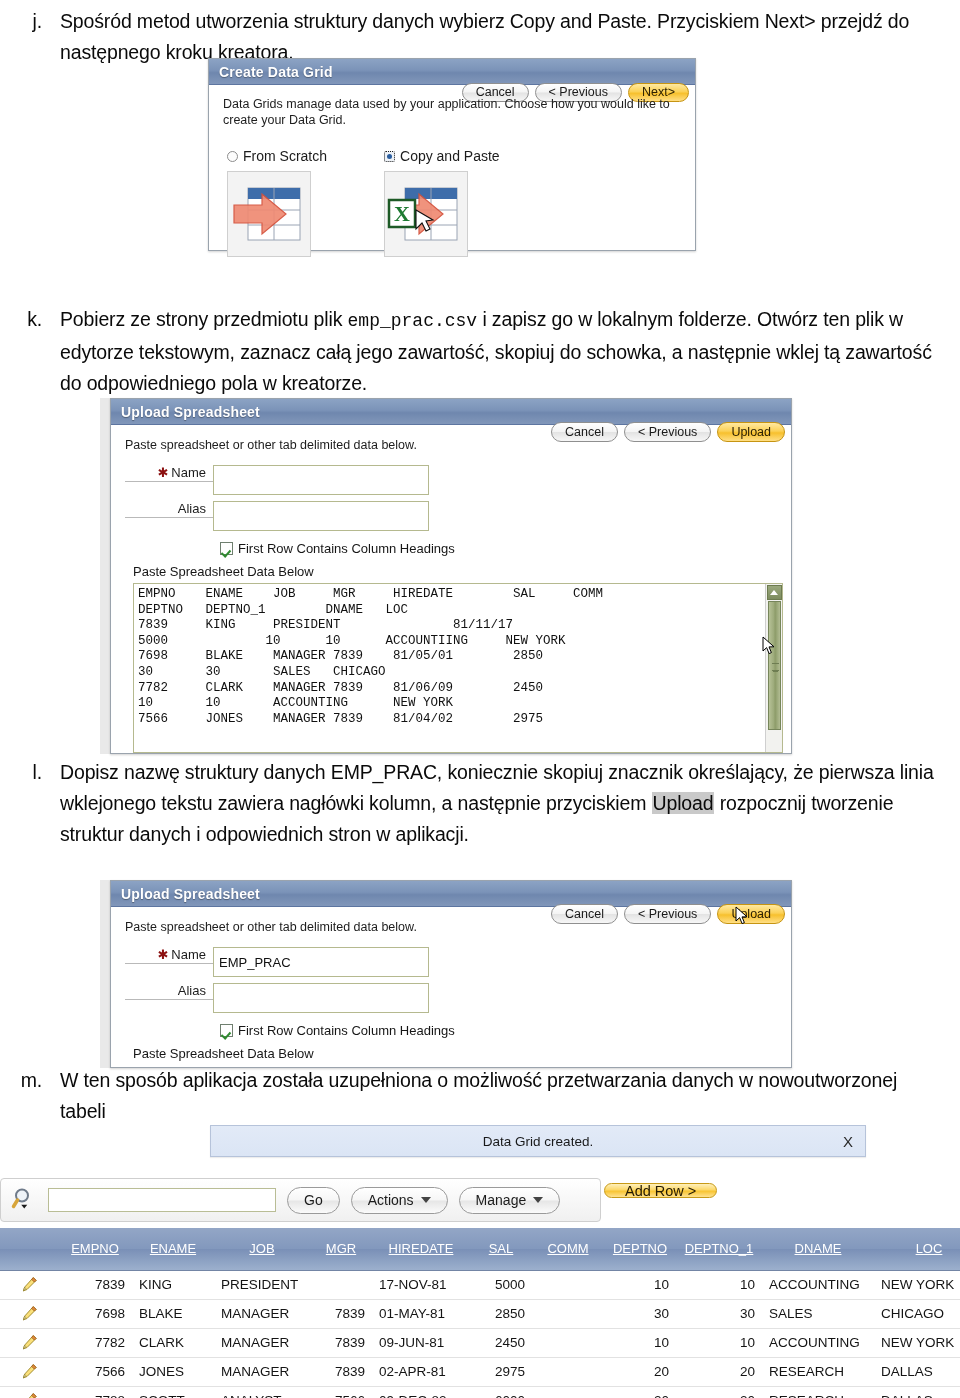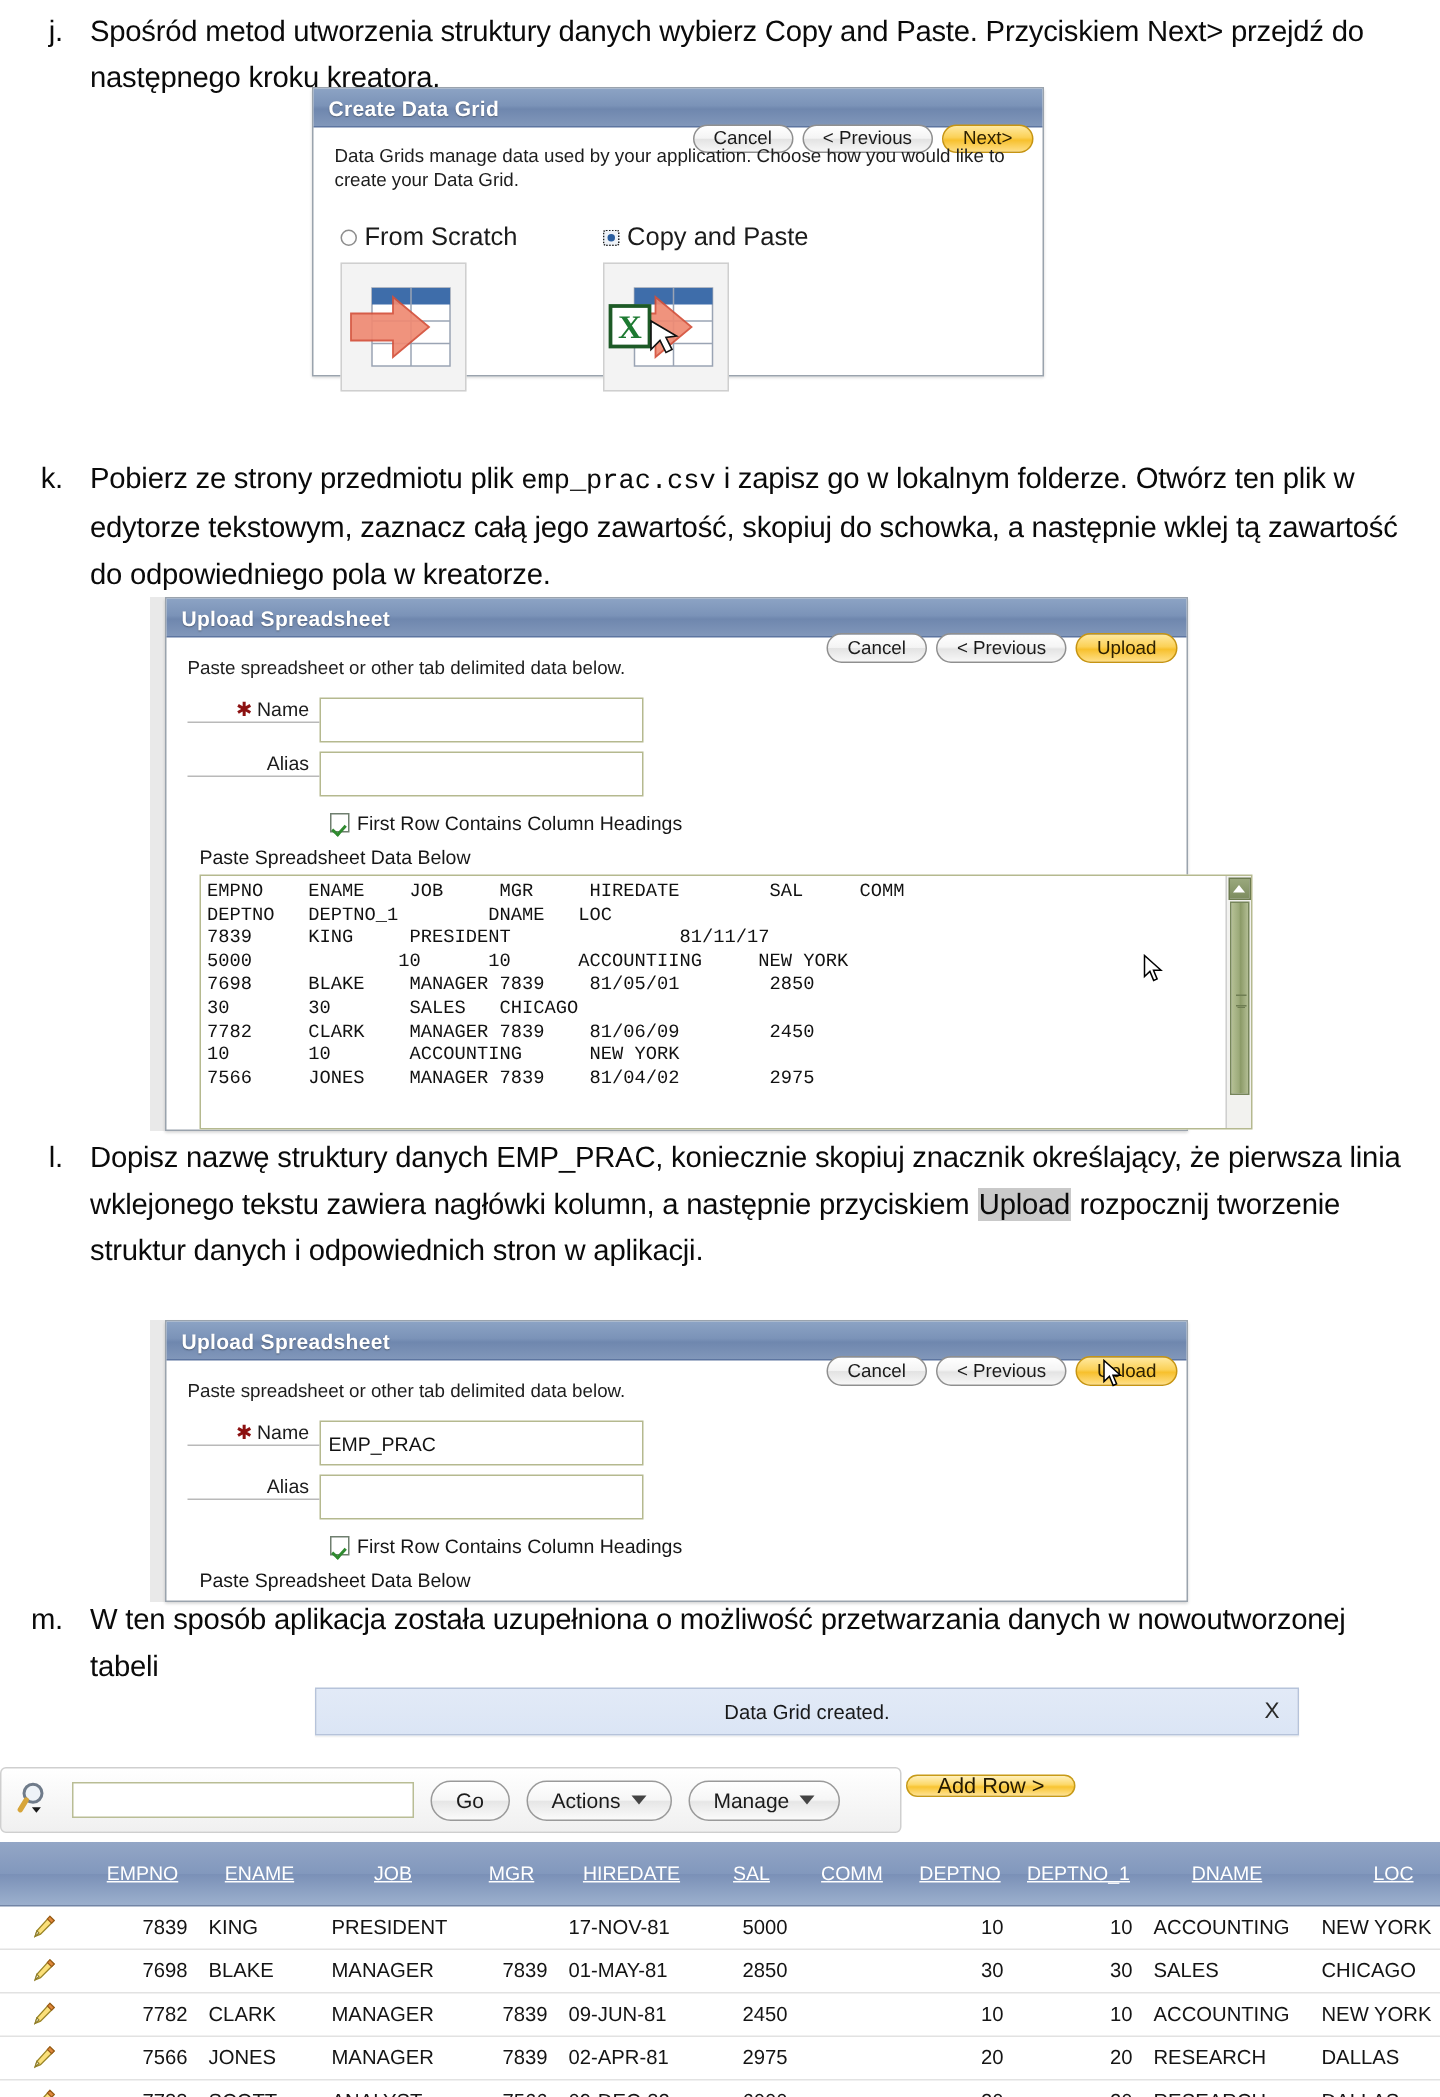--- a/index.html
+++ b/index.html
@@ -80,21 +80,21 @@
     background:linear-gradient(to bottom,#ffe9a0 0%,#fbd157 45%,#f7c02d 55%,#ffdf86 100%);
     color:#2d2102;
   }
   .apex-body { padding:10px 12px 12px 12px; position:relative; }
   .apex-note { font-size:12.5px; color:#1d1d1d; line-height:16px; }
 
   
   #dlg-create { left:208px; top:58px; width:488px; height:193px; }
   #dlg-create .apex-body { padding:11px 14px 10px 14px; }
   .choices { display:flex; gap:57px; margin-top:20px; padding-left:4px; }
-  .choice-head { display:flex; align-items:center; gap:5px; font-size:17px; color:#1b1b1b; white-space:nowrap;}
+  .choice-head { display:flex; align-items:center; gap:5px; font-size:14px; color:#1b1b1b; white-space:nowrap;}
   .radio {
     width:11px; height:11px; border-radius:50%;
     border:1px solid #8d8d8d; background:#fdfdfd; flex:0 0 11px;
   }
   .radio.sel {
     border:1px dotted #1d1d1d;
     border-radius:2px;
     background:#eef2f7;
     position:relative;
   }
@@ -143,21 +143,21 @@
   }
   .chkbox::after{
     content:"";position:absolute;left:2px;top:5px;width:4px;height:7px;
     border:solid #2f8a2f;border-width:0 2px 2px 0;transform:rotate(42deg);
   }
   .chk-label { font-size:13px; color:#161616; }
   .sub-label { font-size:13px; color:#161616; margin-top:8px; padding-left:8px; }
 
   .csvbox {
     margin:4px 4px 0 8px;
-    width:702px; height:170px;
+    width:650px; height:170px;
     border:1px solid #b5b98f;
     background:#ffffff;
     display:flex;
     overflow:hidden;
     position:relative;
   }
   .csvtext {
     flex:1 1 auto;
     font-family:"Liberation Mono", monospace;
     font-size:12.5px;

